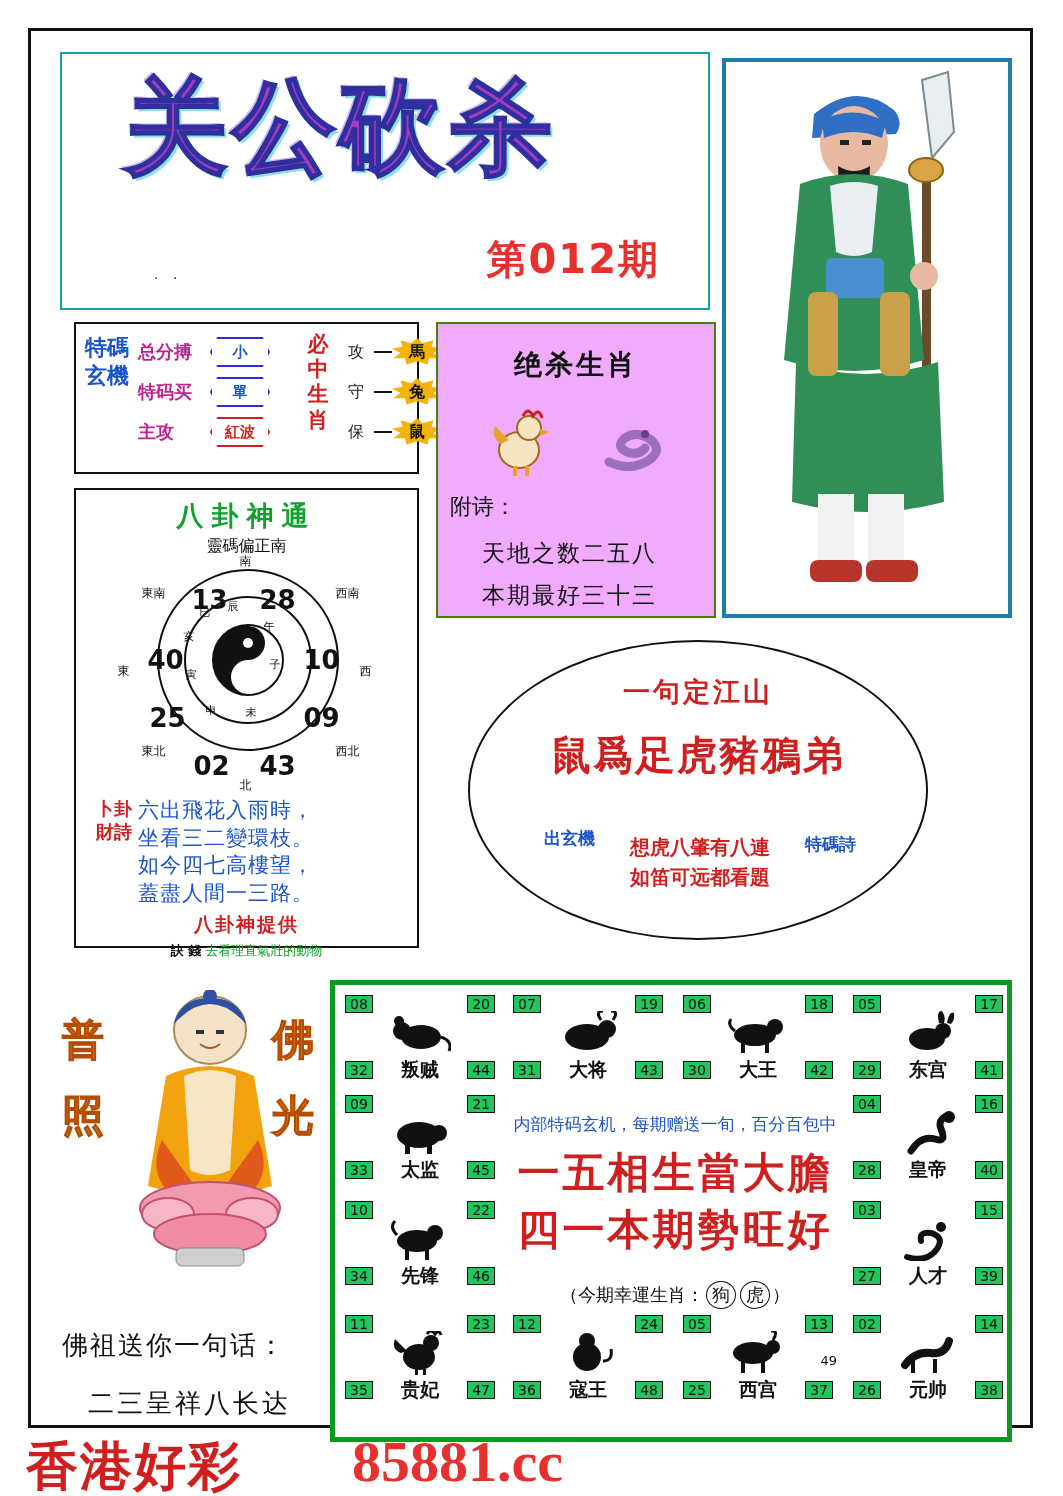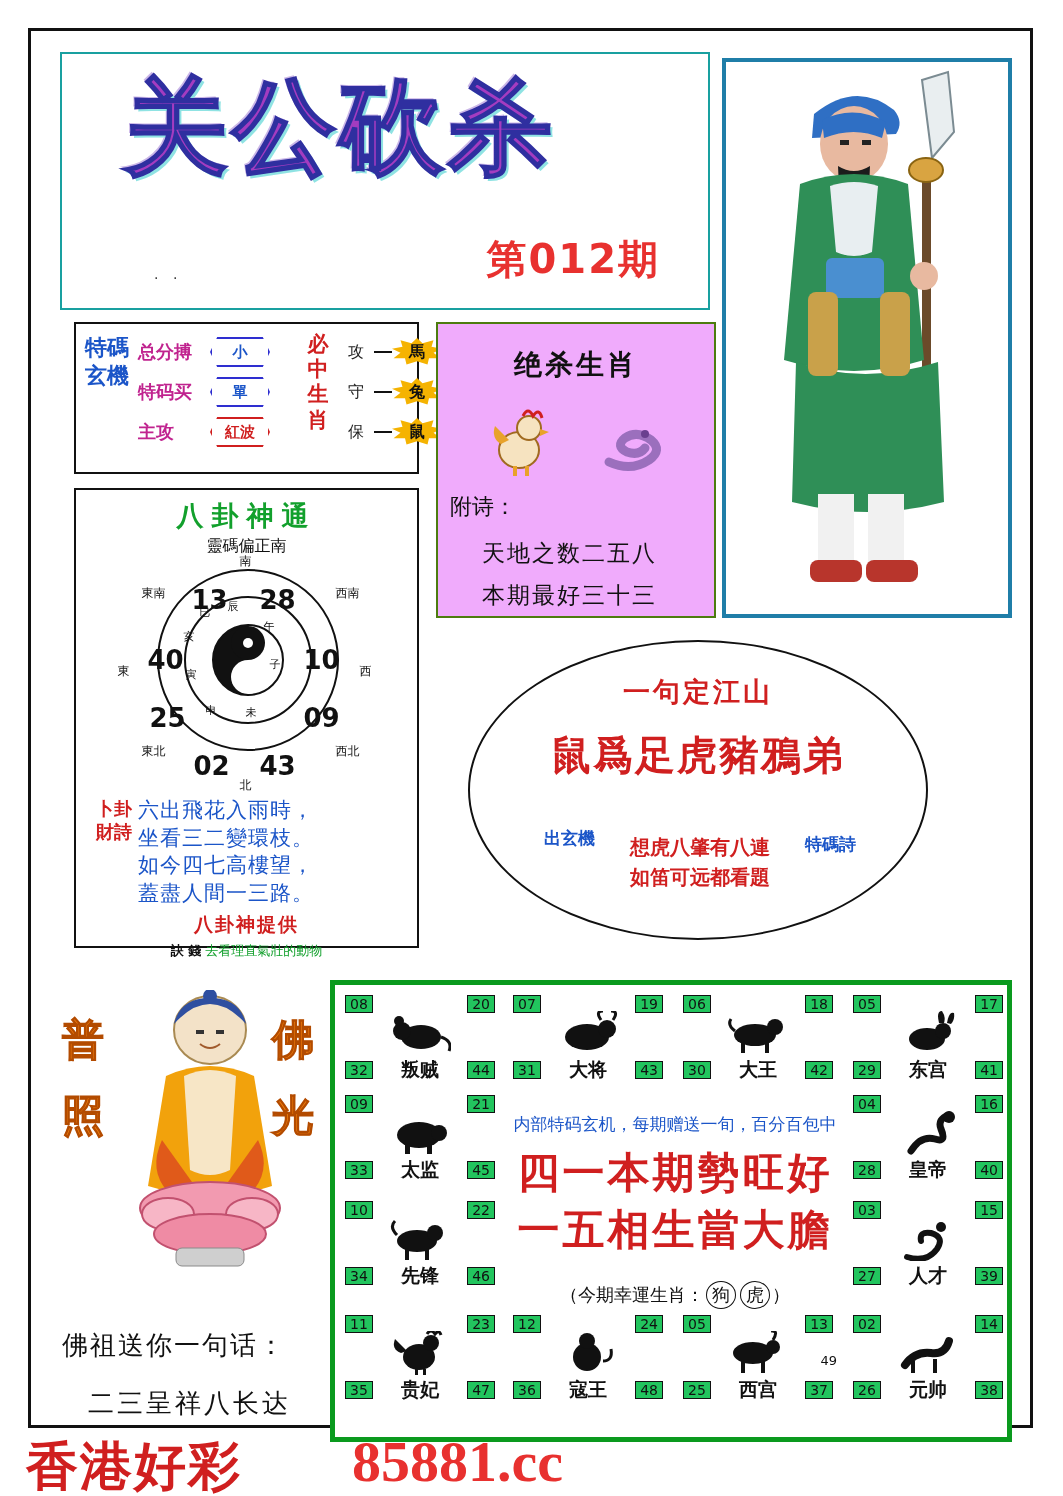--- a/index.html
+++ b/index.html
@@ -617,22 +617,22 @@
         </svg>
       <div class="zb">
           <span class="znum">26</span>
           <span class="zname">元帅</span>
           <span class="znum">38</span>
         </div>
     </div>
 
     <div class="mid-note">内部特码玄机，每期赠送一旬，百分百包中</div>
     <div class="mid-big">
+      <div>一五相生當大膽</div>
       <div>四一本期勢旺好</div>
-      <div>一五相生當大膽</div>
     </div>
     <div class="mid-lucky">
       <span>（今期幸運生肖：</span><span class="lucky-circle">狗</span><span class="lucky-circle">虎</span><span>）</span>
     </div>
   </div>
 
   <div class="footer-left">香港好彩</div>
   <div class="footer-right">85881.cc</div>
 
 </div>

